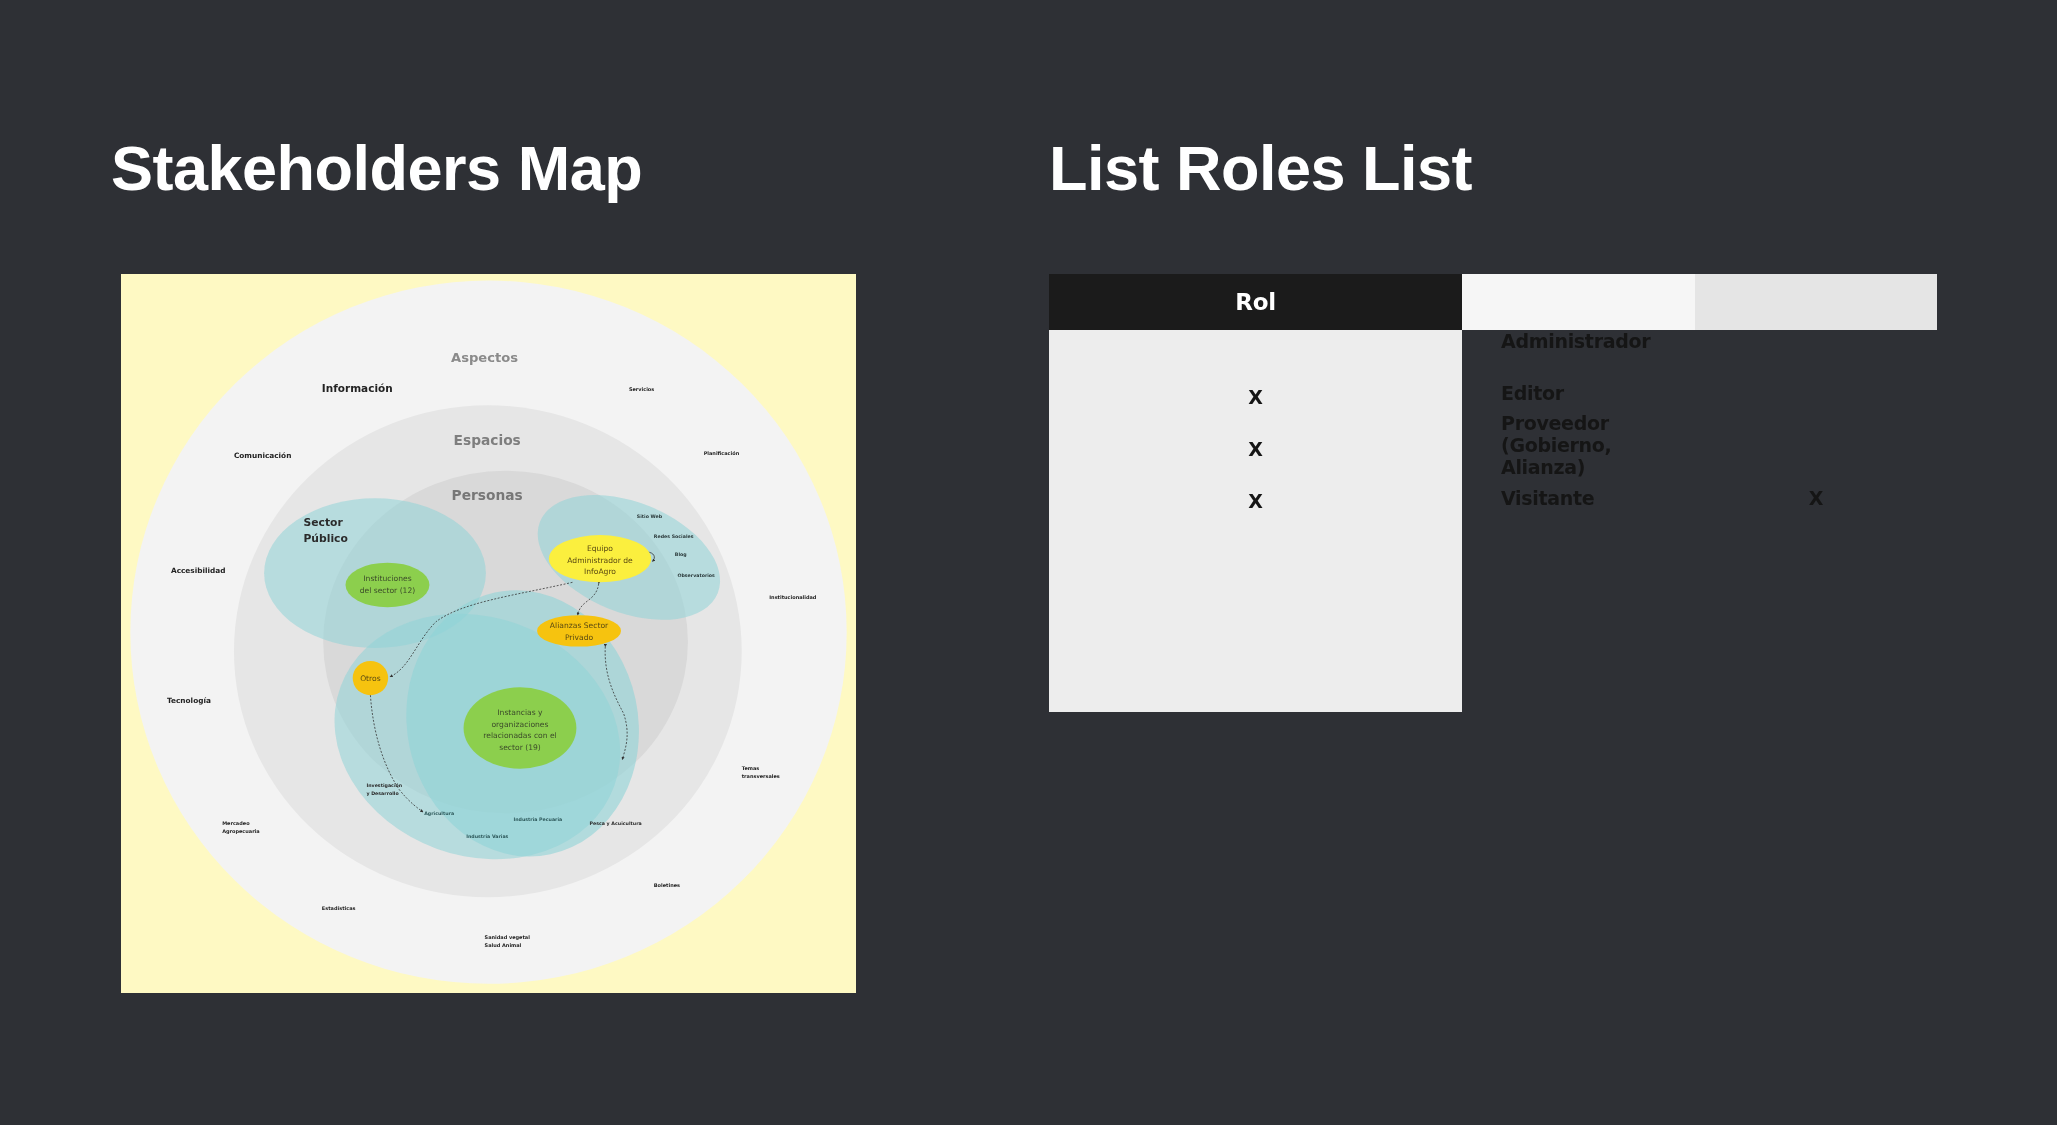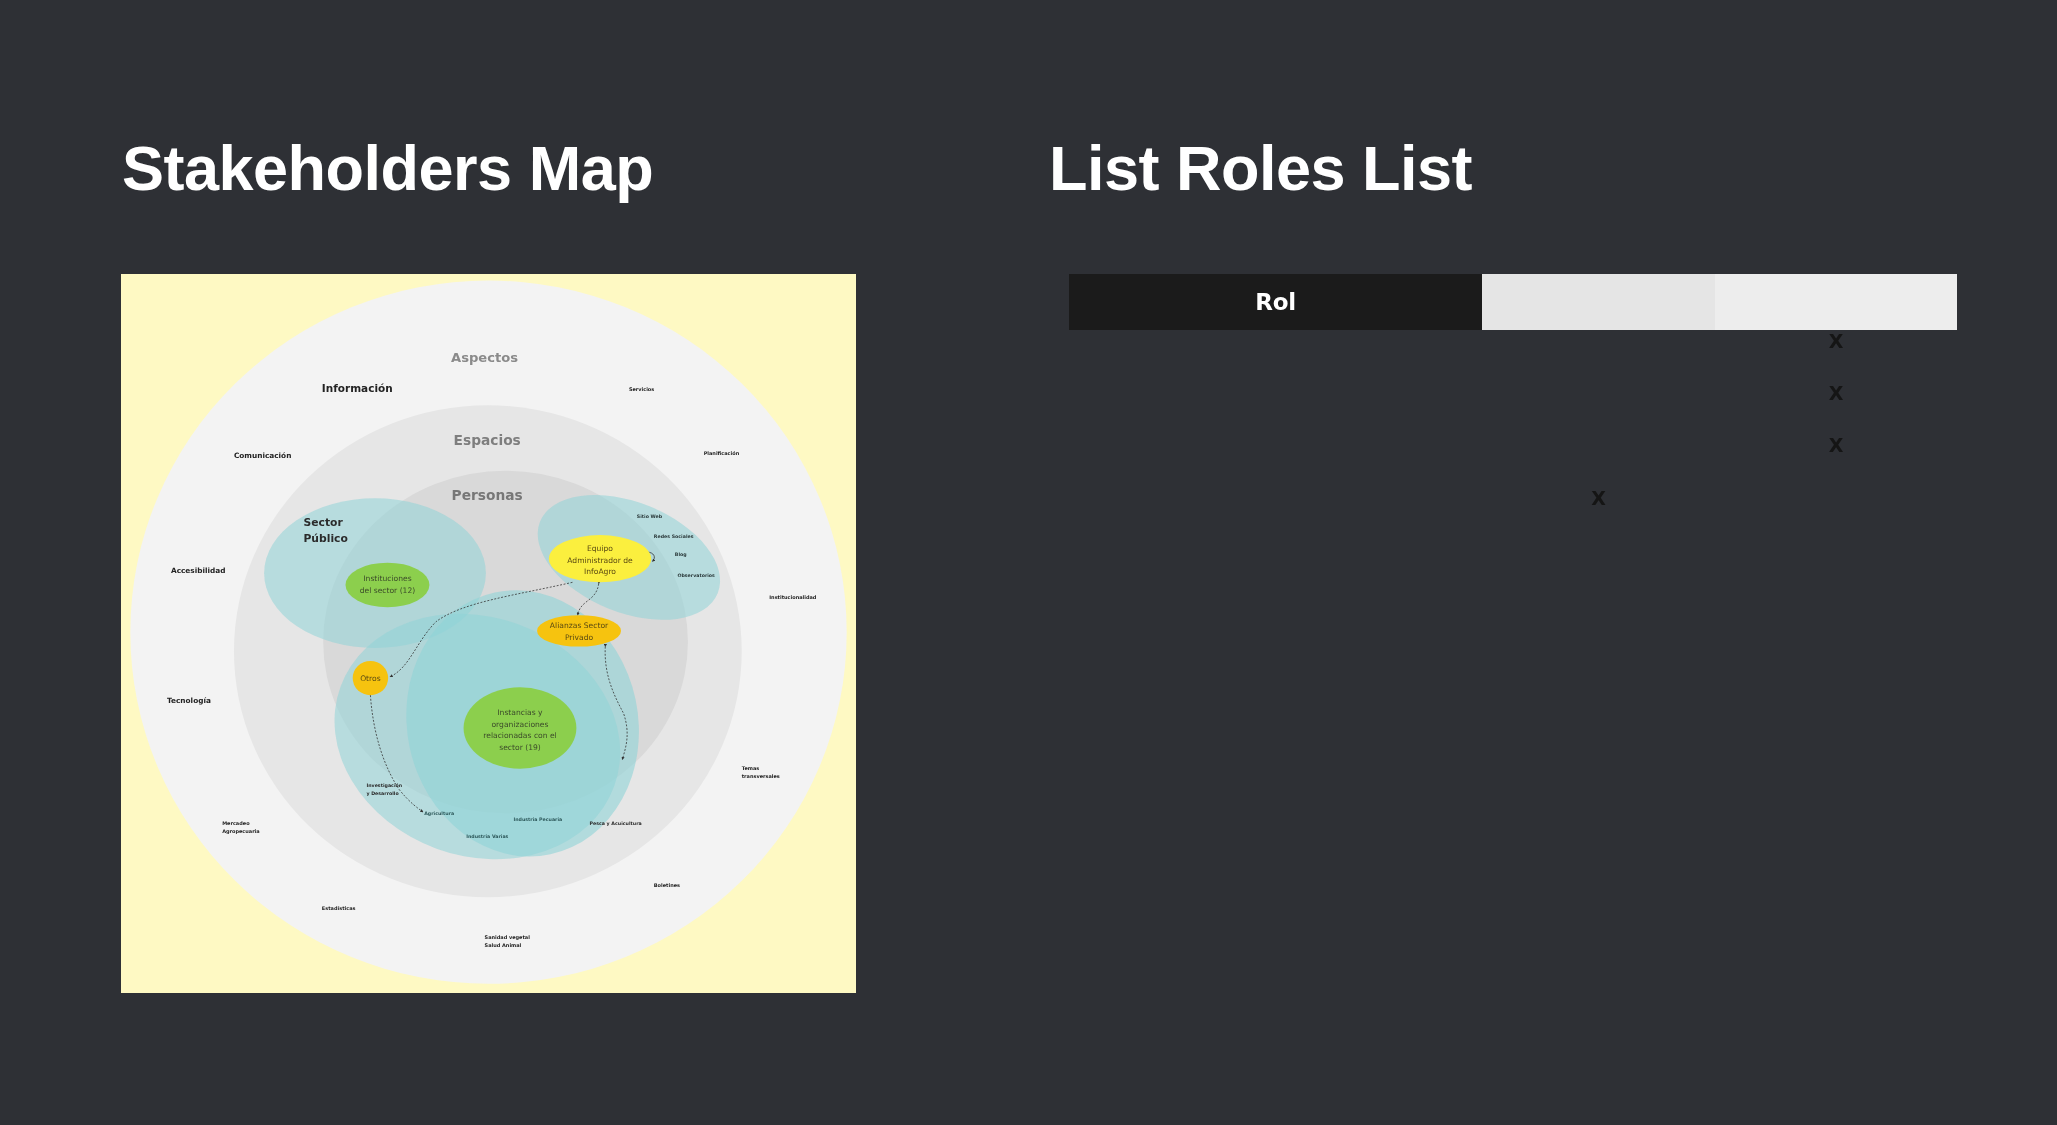--- a/index.html
+++ b/index.html
@@ -15,40 +15,39 @@
     top: 128px;
     margin: 0;
     color: #ffffff;
     font-family: "Liberation Sans", sans-serif;
     font-weight: 700;
     font-size: 63px;
     letter-spacing: -0.5px;
     line-height: 80px;
     white-space: nowrap;
   }
-  #title-map { left: 122px; }
+  #title-map { left: 111px; }
   #title-roles { left: 1049px; }
 
   .map-card {
     position: absolute;
     left: 121px; top: 274px;
     width: 735px; height: 719px;
     background: #fef9c3;
   }
   .map-card svg { display: block; width: 735px; height: 719px; }
   .map-card svg text { font-family: "DejaVu Sans", sans-serif; }
 
   .roles-table {
     position: absolute;
     left: 1049px; top: 274px;
     width: 888px; height: 438px;
     display: grid;
     grid-template-columns: 413px 233px 242px;
     grid-template-rows: 56px 382px;
-    margin-left: 20px;
   }
   .th {
     background: #1b1b1b;
     color: #ffffff;
     font-family: "DejaVu Sans", sans-serif;
     font-weight: 700;
     font-size: 23px;
     display: flex; align-items: center; justify-content: center;
     letter-spacing: -0.3px;
   }
@@ -165,20 +164,26 @@
       <text x="349" y="270">Alianzas Sector</text>
       <text x="349" y="279">Privado</text>
       <text x="190" y="310">Otros</text>
     </g>
   </svg>
 </div>
 
 <div class="roles-table">
   <div class="th">Rol</div>
 
+  <div class="col col-rol">
+    <div class="cell r0">Administrador</div>
+    <div class="cell r1">Editor</div>
+    <div class="cell r2">Proveedor (Gobierno, Alianza)</div>
+    <div class="cell r3">Visitante</div>
+  </div>
   <div class="col col-beg">
     <div class="cell r0"></div>
     <div class="cell r1"></div>
     <div class="cell r2"></div>
     <div class="cell r3">X</div>
   </div>
   <div class="col col-adv">
     <div class="cell r0">X</div>
     <div class="cell r1">X</div>
     <div class="cell r2">X</div>

